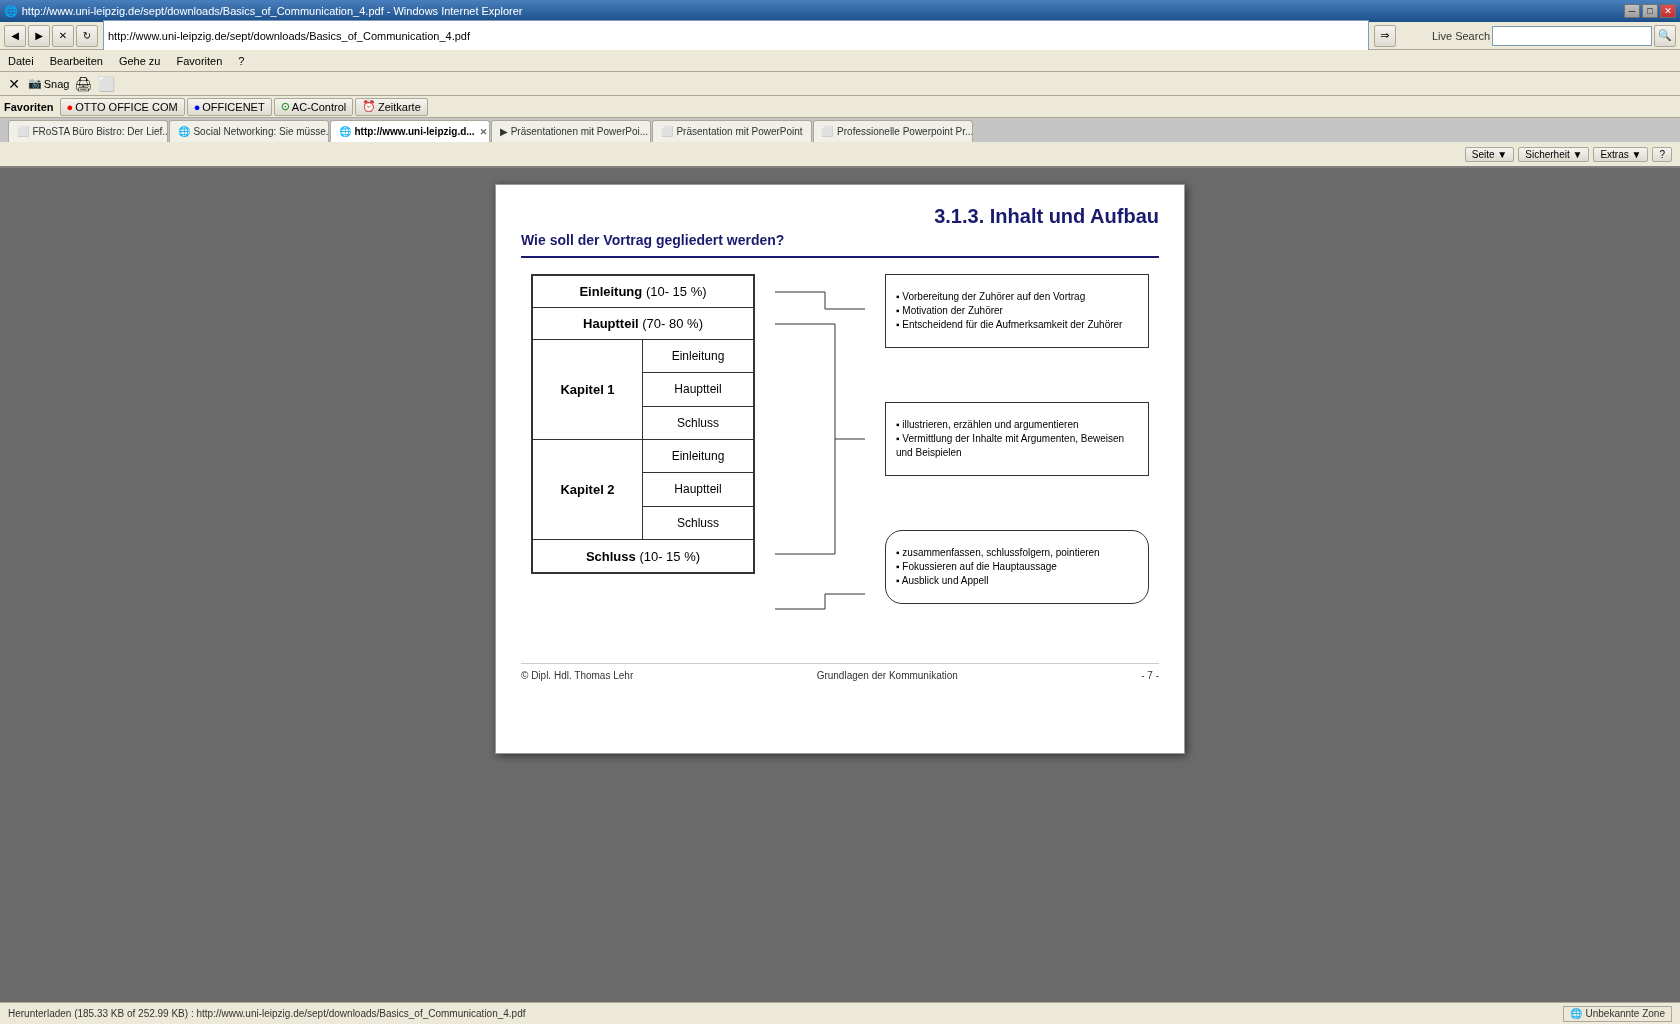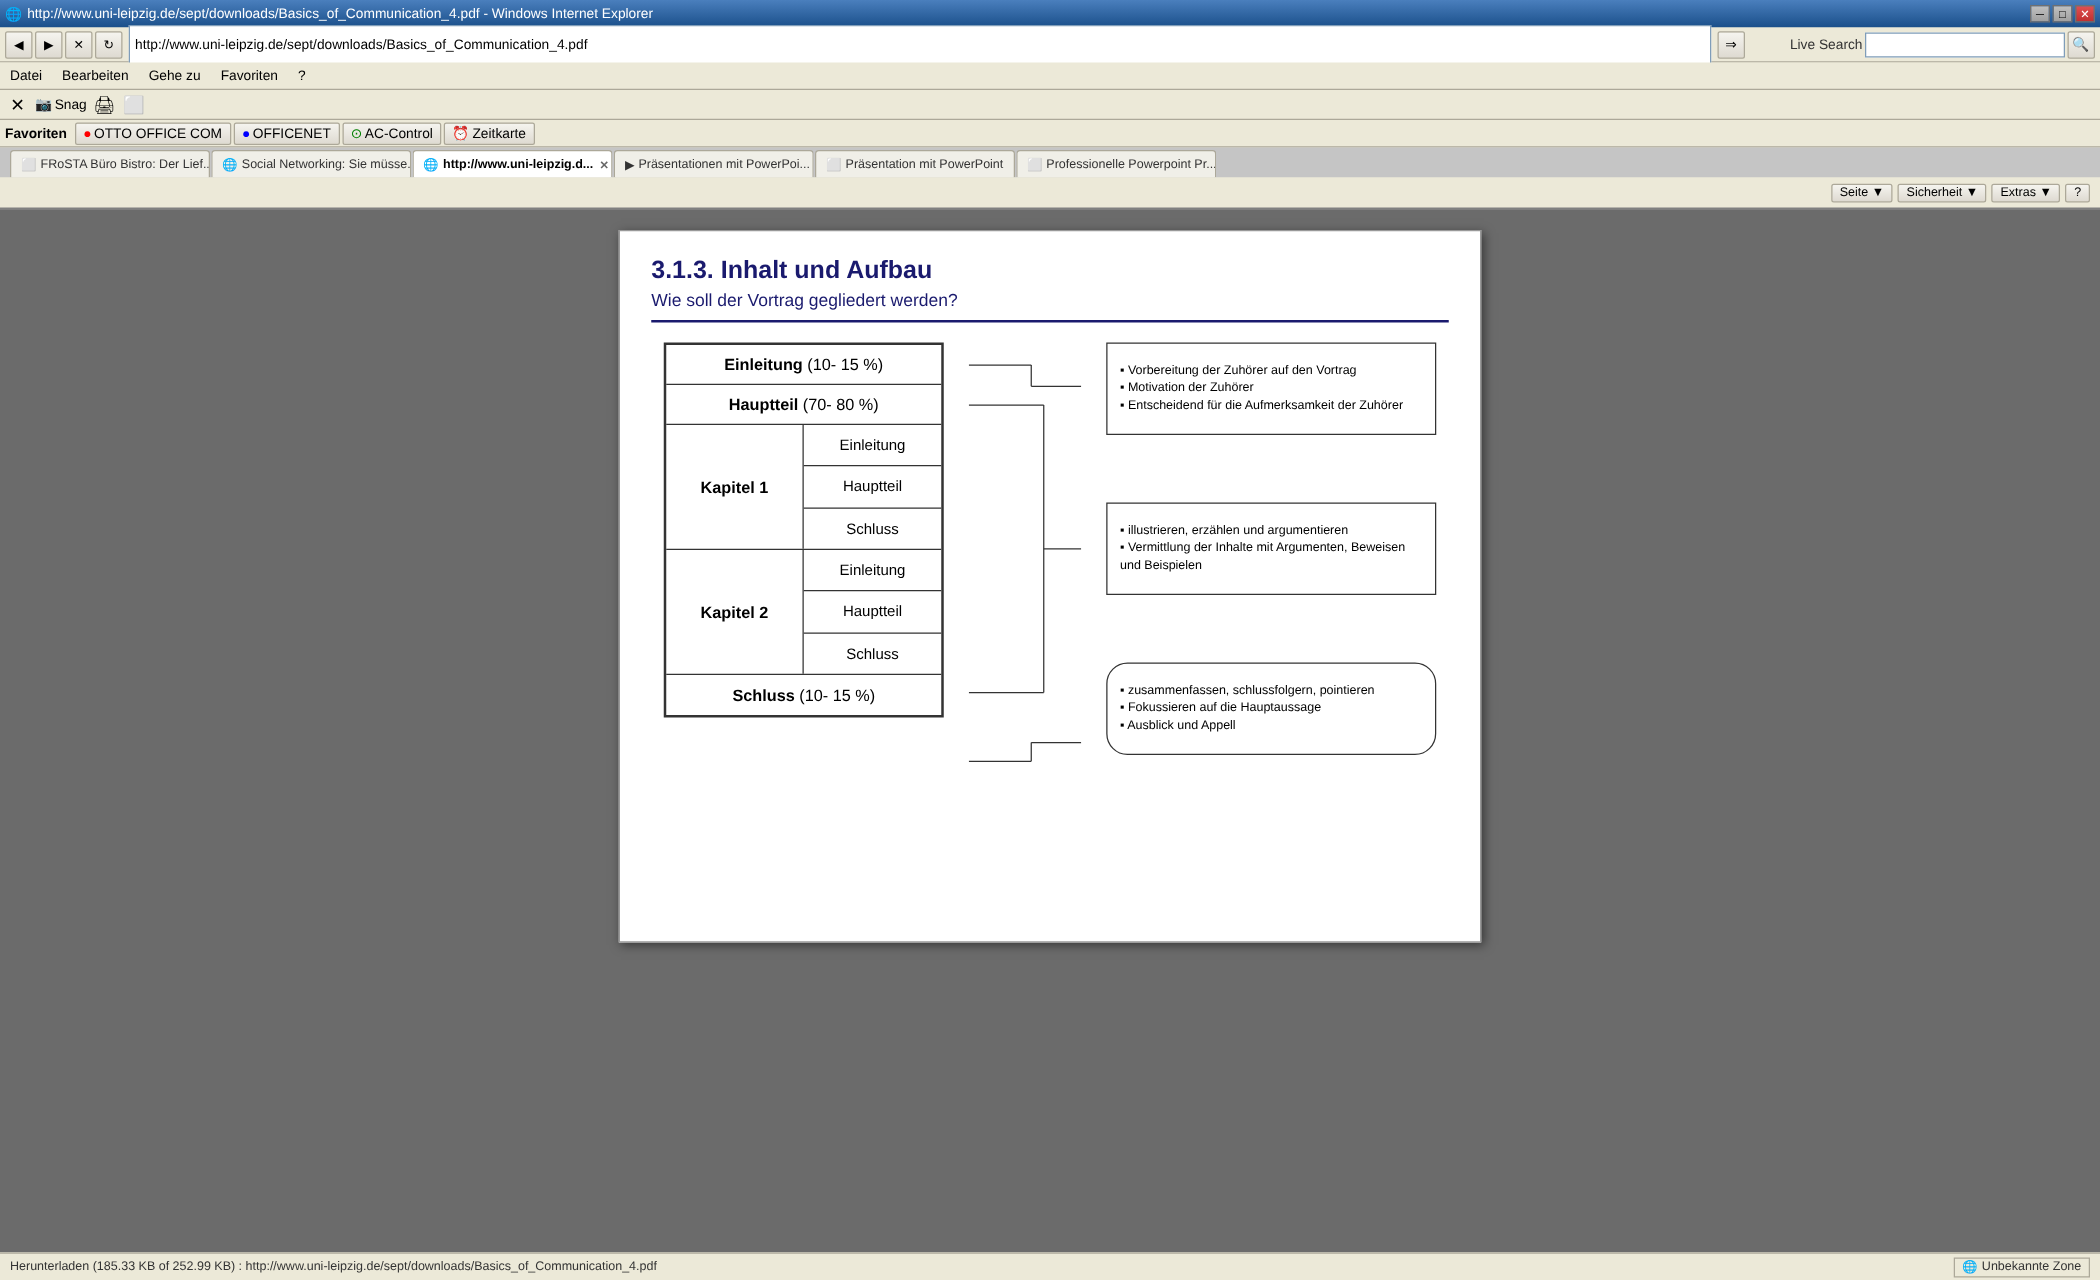--- a/index.html
+++ b/index.html
@@ -185,26 +185,27 @@
       padding: 20px 25px;
       position: relative;
     }
 
     .slide-title {
       font-size: 20px;
       font-weight: bold;
       color: #1a1a6e;
       margin-bottom: 4px;
       font-family: Arial, sans-serif;
+      text-align: right;
     }
     .slide-subtitle {
       font-size: 14px;
       color: #1a1a6e;
       margin-bottom: 8px;
-      font-weight: normal;
+      font-weight: bold;
       font-family: Arial, sans-serif;
     }
     .slide-divider {
       border: none;
       border-top: 2px solid #1a1a6e;
       margin-bottom: 16px;
     }
 
     
     .diagram {
@@ -522,20 +523,25 @@
           <div class="annotation-box" style="margin-top:40px;border-radius:17px;">
             <ul>
               <li>zusammenfassen, schlussfolgern, pointieren</li>
               <li>Fokussieren auf die Hauptaussage</li>
               <li>Ausblick und Appell</li>
             </ul>
           </div>
         </div>
       </div>
 
+      <div class="slide-footer">
+        <span>© Dipl. Hdl. Thomas Lehr</span>
+        <span>Grundlagen der Kommunikation</span>
+        <span>- 7 -</span>
+      </div>
     </div>
   </div>
 
   <div id="statusbar">
     <div id="statusbar-left">
       <span>Herunterladen (185.33 KB of 252.99 KB) : http://www.uni-leipzig.de/sept/downloads/Basics_of_Communication_4.pdf</span>
     </div>
     <div id="statusbar-right">
       <div class="status-zone">
         <span>🌐</span>

